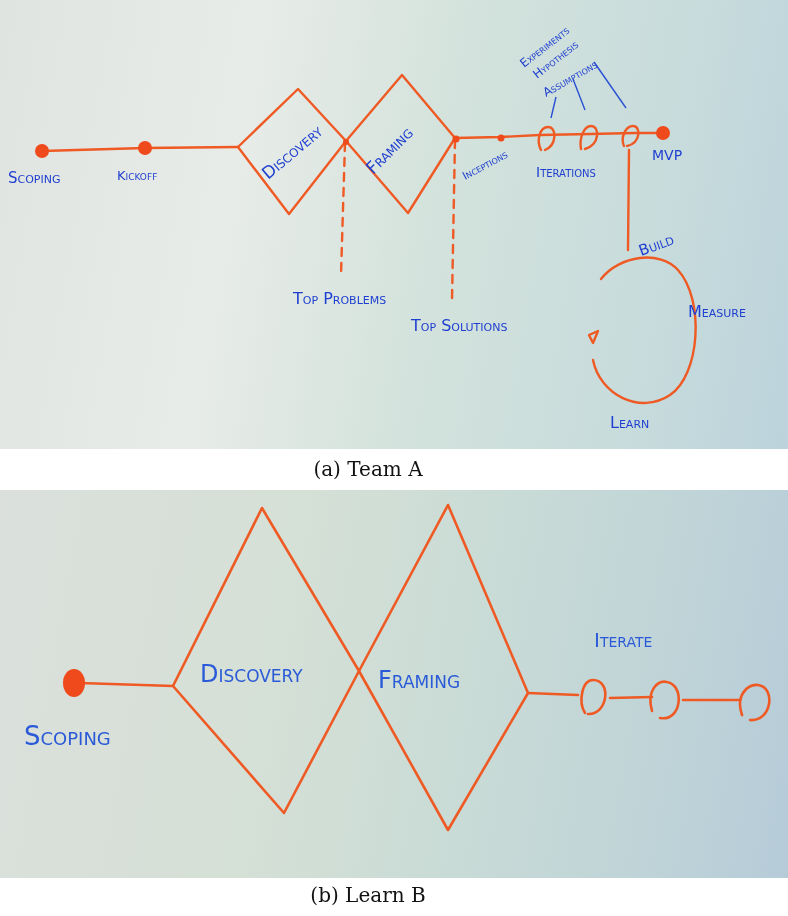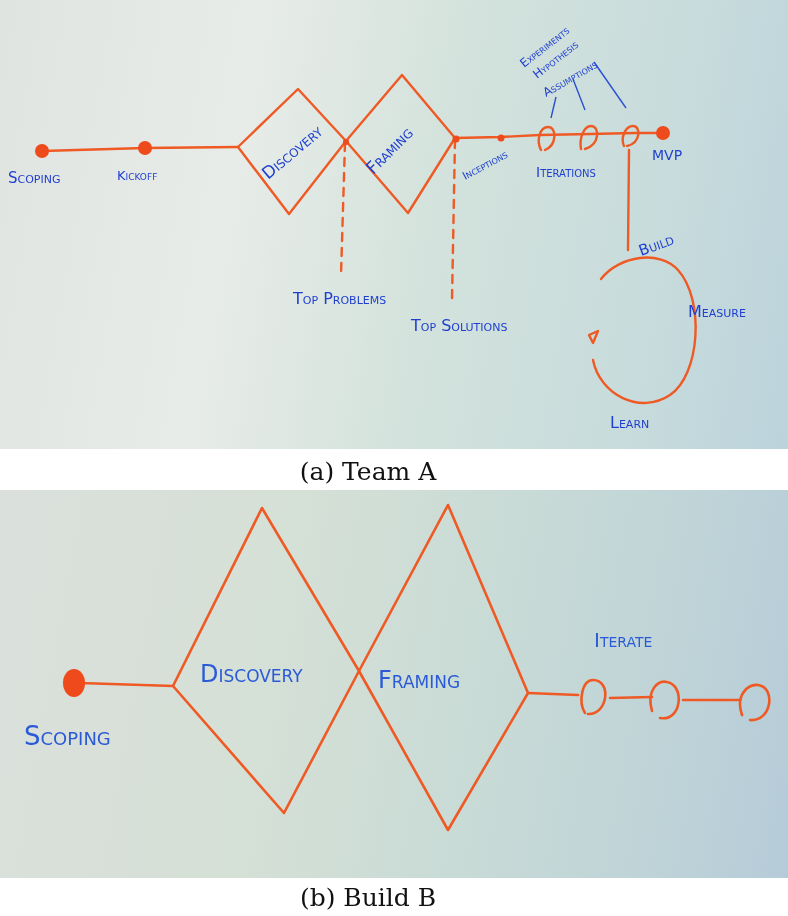--- a/index.html
+++ b/index.html
@@ -1,20 +1,20 @@
 <!DOCTYPE html>
 <html><head>
 <meta charset="utf-8">
 <style>
   html,body{margin:0;padding:0;background:#fff;}
   body{width:788px;height:916px;position:relative;overflow:hidden;font-family:"DejaVu Sans",sans-serif;}
   .panel{position:absolute;left:0;width:788px;overflow:hidden;}
   #panelA{top:0;height:449px;background:linear-gradient(100deg,#dfe4e0 0%,#e8ece8 30%,#d3e2dc 55%,#c8dcdc 80%,#bcd3dc 100%);}
   #panelB{top:490px;height:388px;background:linear-gradient(100deg,#dbe0dc 0%,#d5e0d6 35%,#c9dbd6 60%,#bed3d8 85%,#b5cbd8 100%);}
-  .caption{position:absolute;left:0;width:736px;text-align:center;font-family:"DejaVu Serif",serif;font-size:25px;color:#111;}
+  .caption{position:absolute;left:0;width:736px;text-align:center;font-family:"DejaVu Serif",serif;font-size:20px;color:#111;}
   #capA{top:457px;}
   #capB{top:883px;}
   svg{position:absolute;left:0;top:0;}
   .hand{font-family:"DejaVu Sans",sans-serif;fill:#1f3fd0;font-variant:small-caps;}
 </style>
 </head>
 <body>
 
 <div class="panel" id="panelA">
   <svg width="788" height="449" viewBox="0 0 788 449">
@@ -92,13 +92,13 @@
     </g>
     <ellipse cx="74" cy="193" rx="11" ry="14" fill="#ef4a1c"></ellipse>
     <g class="hand" style="fill:#2a5ad8">
       <text x="24" y="255" font-size="26">Scoping</text>
       <text x="200" y="192" font-size="24">Discovery</text>
       <text x="378" y="198" font-size="24">Framing</text>
       <text x="594" y="157" font-size="20">Iterate</text>
     </g>
   </svg>
 </div>
-<div class="caption" id="capB">(b) Build B</div>
+<div class="caption" id="capB">(b) Learn B</div>
 
 </body></html>

